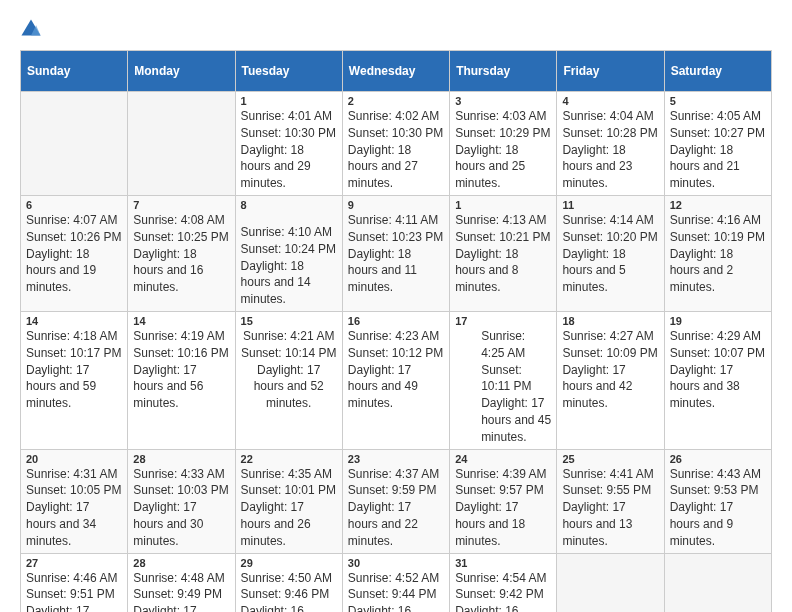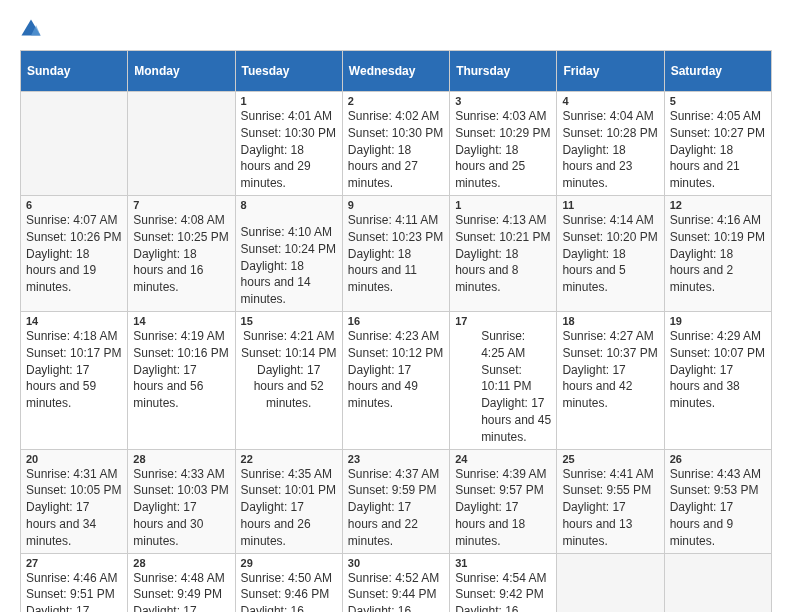--- a/index.html
+++ b/index.html
@@ -232,21 +232,21 @@
           </td>
           <td>
             <div class="day-number">17</div>
             <div class="day-info" style="white-space: pre-line; margin-left: 26px;">Sunrise: 4:25 AM
 Sunset: 10:11 PM
 Daylight: 17 hours and 45 minutes.</div>
           </td>
           <td>
             <div class="day-number">18</div>
             <div class="day-info" style="white-space: pre-line;">Sunrise: 4:27 AM
-Sunset: 10:37 PM
+Sunset: 10:09 PM
 Daylight: 17 hours and 42 minutes.</div>
           </td>
           <td>
             <div class="day-number">19</div>
             <div class="day-info" style="white-space: pre-line;">Sunrise: 4:29 AM
 Sunset: 10:07 PM
 Daylight: 17 hours and 38 minutes.</div>
           </td>
         </tr>
         <tr>

